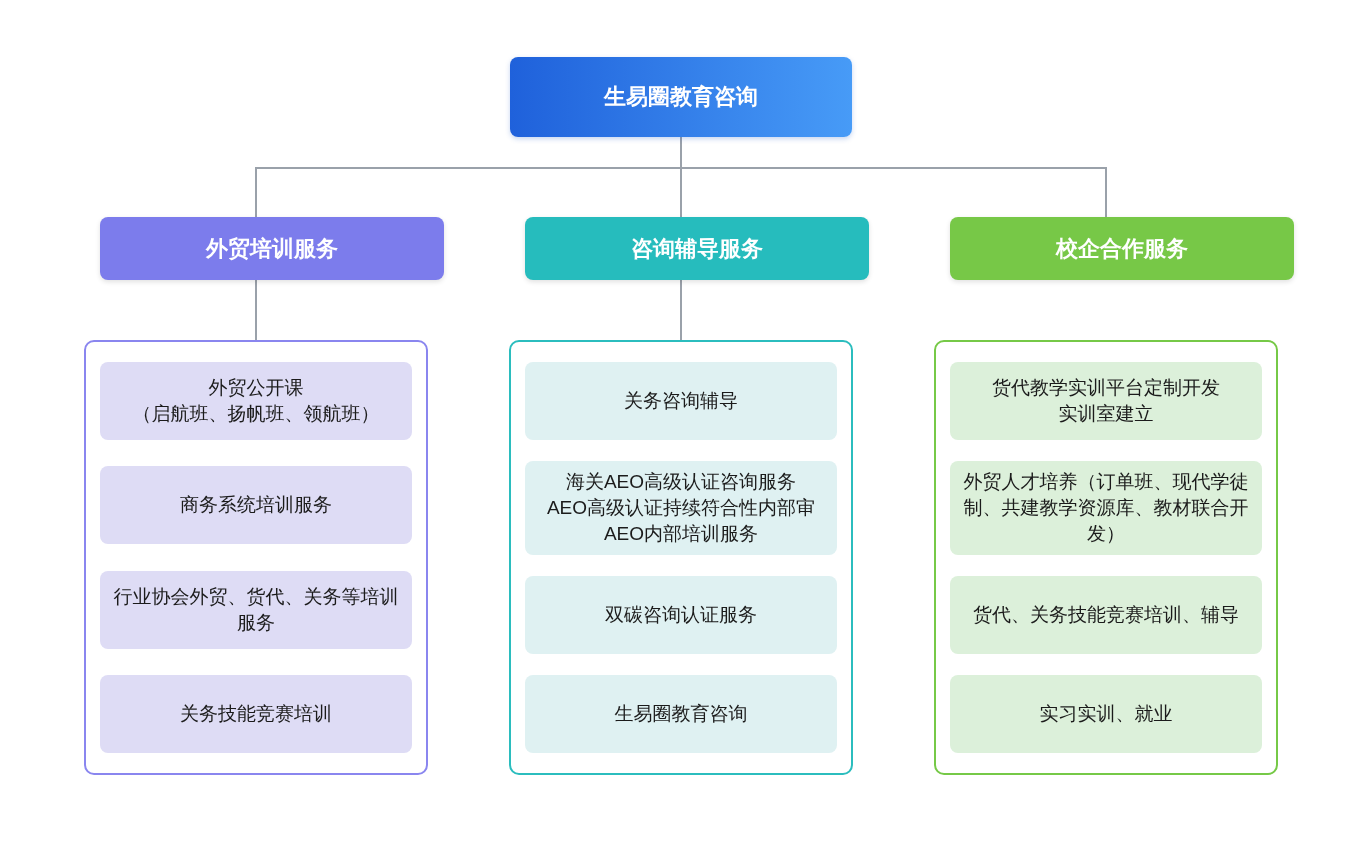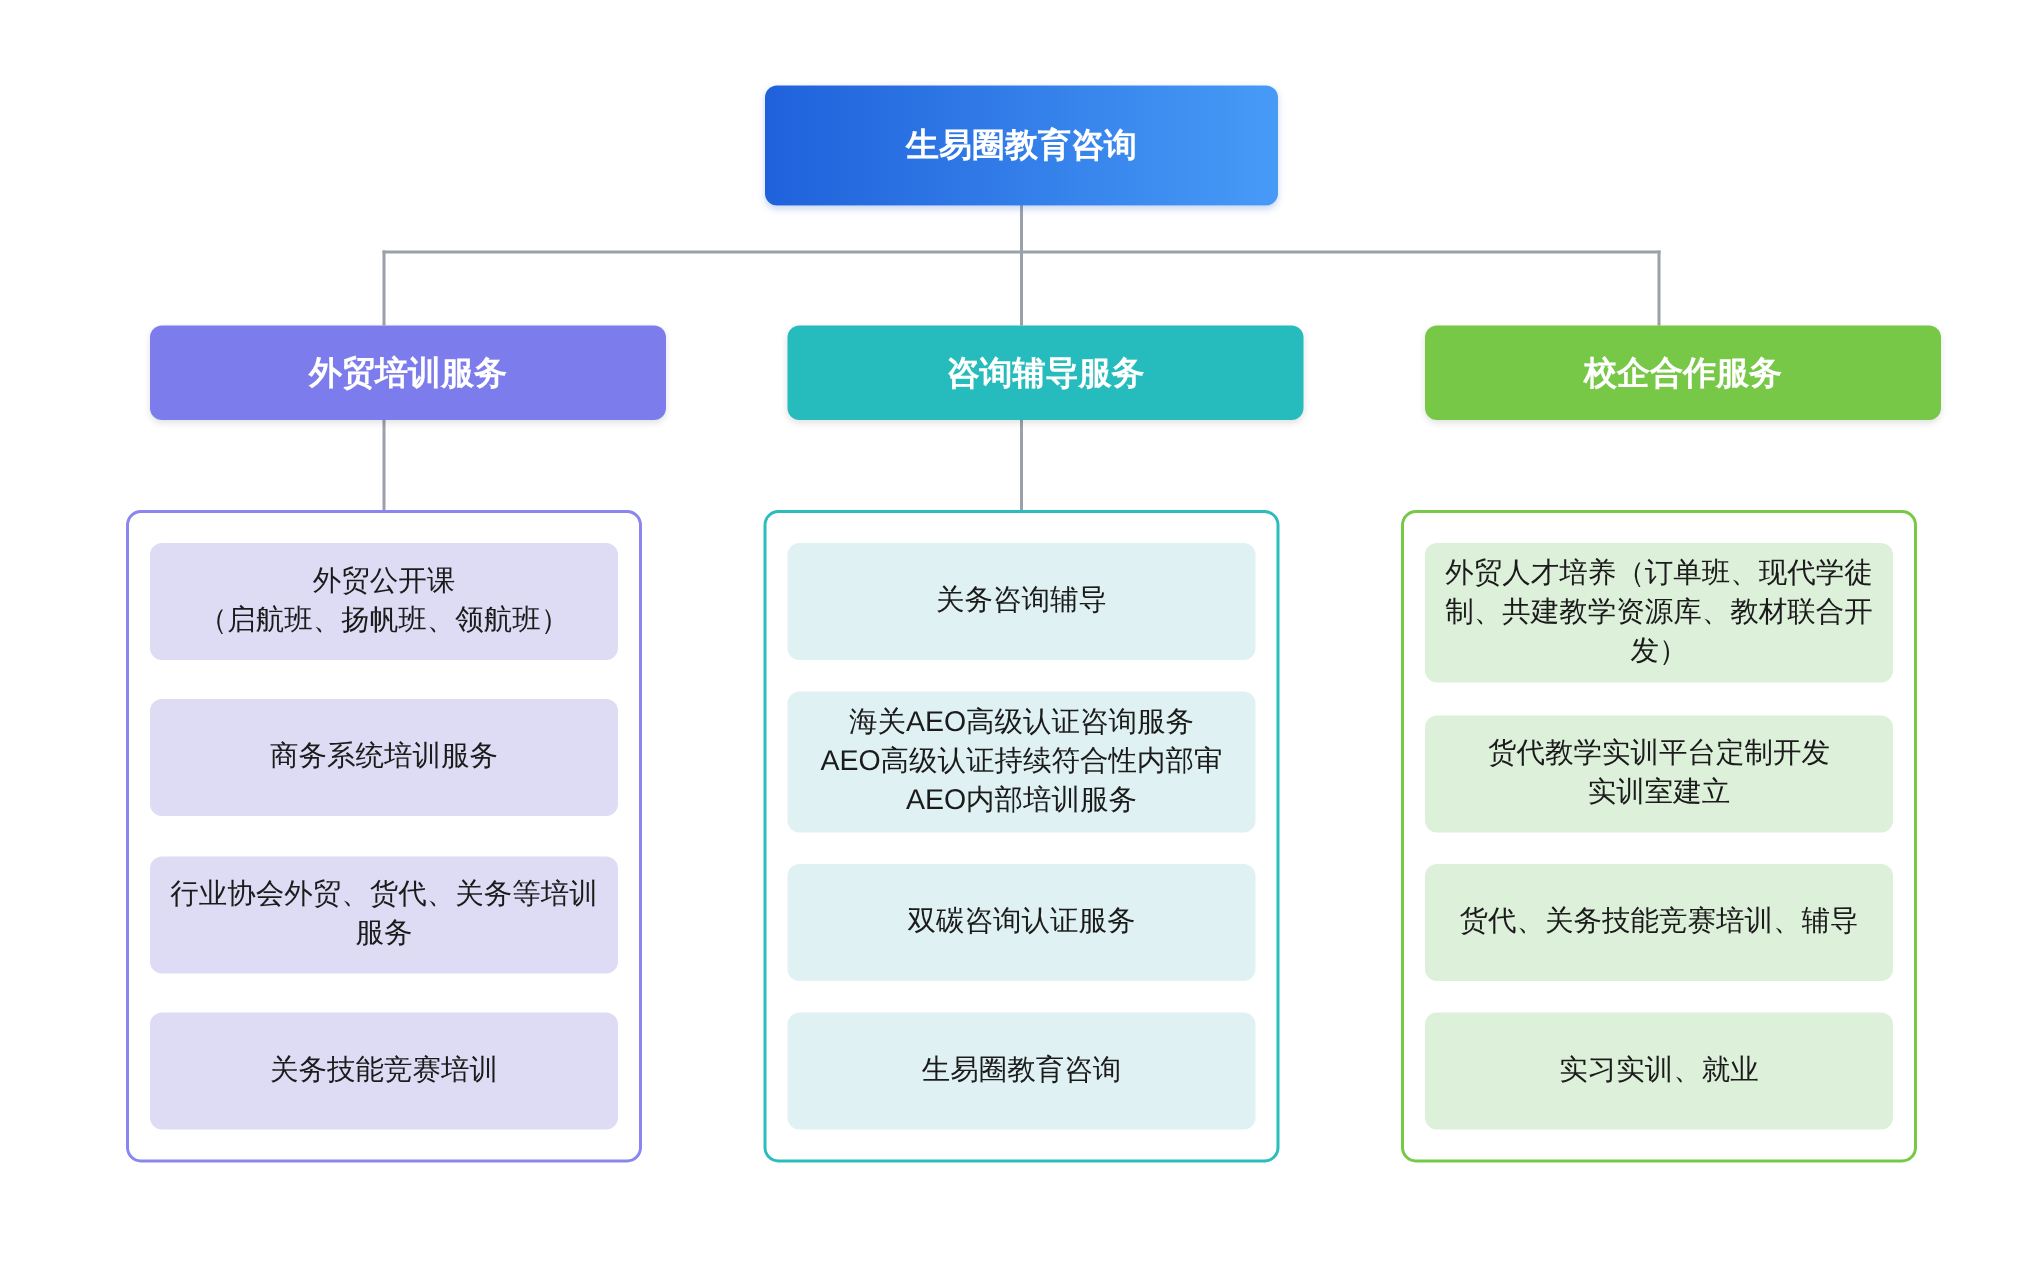--- a/index.html
+++ b/index.html
@@ -160,25 +160,25 @@
     </div>
   </div>
 
   <div class="branch" style="left: 934px; --header-bg: #77C847; --container-border: #76C947; --item-bg: #DCF0DA;">
     <div class="branch-header">
       <span>校企合作服务</span>
     </div>
 
     <div class="branch-container">
       <div class="item">
-        <span class="item-label">外贸人才培养（订单班、现代学徒制、共建教学资源库、教材联合开发）</span>
+        <span class="item-label">货代教学实训平台定制开发
+实训室建立</span>
       </div>
       <div class="item">
-        <span class="item-label">货代教学实训平台定制开发
-实训室建立</span>
+        <span class="item-label">外贸人才培养（订单班、现代学徒制、共建教学资源库、教材联合开发）</span>
       </div>
       <div class="item">
         <span class="item-label">货代、关务技能竞赛培训、辅导</span>
       </div>
       <div class="item">
         <span class="item-label">实习实训、就业</span>
       </div>
     </div>
   </div>
 

